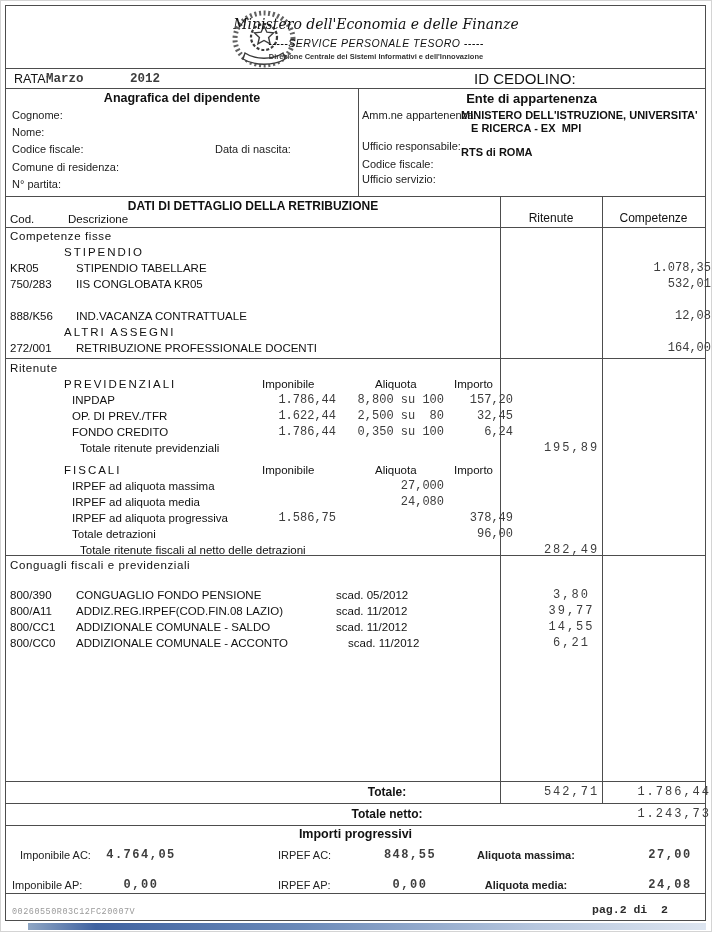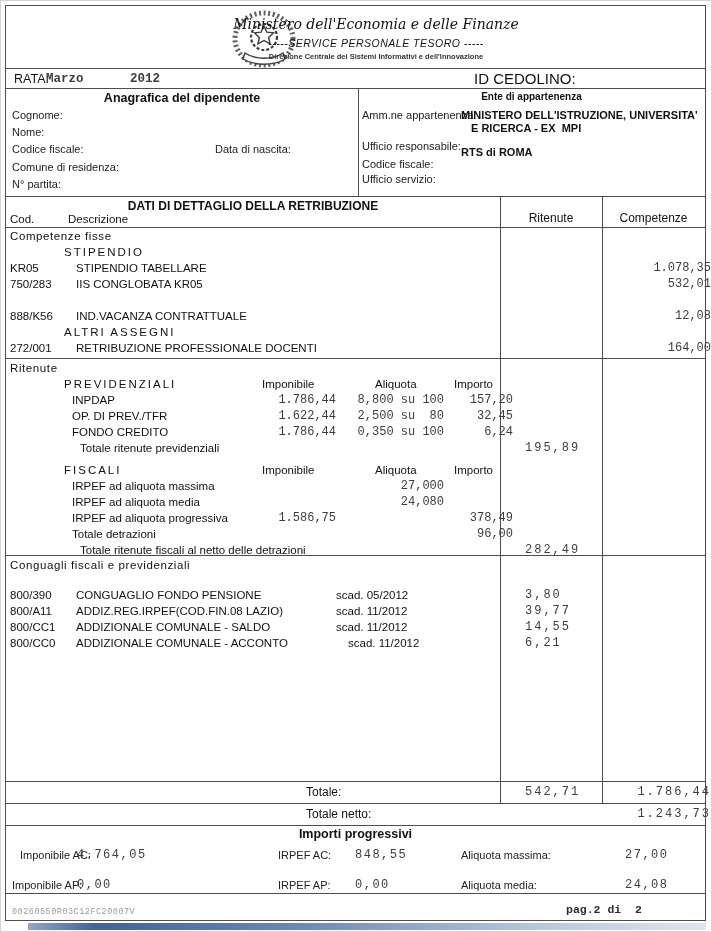--- a/index.html
+++ b/index.html
@@ -6,37 +6,37 @@
   body{width:712px;height:932px;position:relative;background:#ffffff;
        font-family:"Liberation Sans",sans-serif;color:#111;overflow:hidden;}
   .frame{position:absolute;inset:0;border:1px solid #d4d4d4;pointer-events:none;}
   .page{position:absolute;left:5px;top:5px;width:699px;height:914px;
         border:1px solid #4d4d4d;background:#fff;}
   .abs{position:absolute;}
   .mono{font-family:"Liberation Mono","DejaVu Sans Mono",monospace;color:#3d3d3d;}
   .b{font-weight:bold;}
   .i{font-style:italic;}
   .ctr{text-align:center;}
-  .rt{text-align:left;}
+  .rt{text-align:center;font-weight:bold;}
   .pre{white-space:pre;}
   .sp2{letter-spacing:2px;}
   .sp1{letter-spacing:1.5px;}
   .hline{position:absolute;left:0;right:0;border-top:1px solid #4d4d4d;height:0;}
   .vline{position:absolute;width:0;border-left:1px solid #4d4d4d;}
   .row{position:absolute;left:0;width:100%;height:15px;font-size:11.5px;line-height:14px;}
   
   .cc{position:absolute;left:4px;width:56px;}
   .cd{position:absolute;left:70px;}
   .csub{position:absolute;left:58px;letter-spacing:2px;}
   .cdd{position:absolute;left:66px;}
   .ctot{position:absolute;left:74px;}
   .ci{position:absolute;left:219px;width:92px;text-align:right;}
   .ca{position:absolute;left:319px;width:100px;text-align:right;white-space:pre;}
   .cm{position:absolute;left:399px;width:89px;text-align:right;}
-  .cr{position:absolute;left:500px;width:93px;text-align:left;}
+  .cr{position:absolute;left:500px;width:93px;text-align:center;}
   .cp{position:absolute;left:596px;width:90px;text-align:right;}
   .cscad{position:absolute;left:330px;}
   .hImp{position:absolute;left:256px;}
   .hAli{position:absolute;left:369px;}
   .hImpo{position:absolute;left:448px;}
   .f11{font-size:11px;}
   .f12{font-size:12px;padding-left:19px;}
   .lbl{font-size:11px;color:#222;}
   .secLabel{letter-spacing:0.6px;}
   .strip{position:absolute;left:28px;top:923px;width:678px;height:7px;
@@ -68,21 +68,21 @@
 
   <div class="vline" style="left:352px;top:82px;height:108px;"></div>
   <div class="abs ctr b" style="left:0;top:85px;width:352px;font-size:12.5px;">Anagrafica del dipendente</div>
   <span class="abs lbl" style="left:6px;top:103px;">Cognome:</span>
   <span class="abs lbl" style="left:6px;top:120px;">Nome:</span>
   <span class="abs lbl" style="left:6px;top:137px;">Codice fiscale:</span>
   <span class="abs lbl" style="left:209px;top:137px;">Data di nascita:</span>
   <span class="abs lbl" style="left:6px;top:155px;">Comune di residenza:</span>
   <span class="abs lbl" style="left:6px;top:172px;">N° partita:</span>
 
-  <div class="abs ctr b" style="left:352px;top:85px;width:347px;font-size:10px;">Ente di appartenenza</div>
+  <div class="abs ctr b" style="left:352px;top:85px;width:347px;font-size:13px;">Ente di appartenenza</div>
   <span class="abs lbl" style="left:356px;top:103px;">Amm.ne appartenenza:</span>
   <span class="abs b f11" style="left:455px;top:103px;">MINISTERO DELL'ISTRUZIONE, UNIVERSITA'</span>
   <span class="abs b f11 pre" style="left:465px;top:116px;">E RICERCA - EX  MPI</span>
   <span class="abs lbl" style="left:356px;top:134px;">Ufficio responsabile:</span>
   <span class="abs b f11" style="left:455px;top:140px;">RTS di ROMA</span>
   <span class="abs lbl" style="left:356px;top:152px;">Codice fiscale:</span>
   <span class="abs lbl" style="left:356px;top:167px;">Ufficio servizio:</span>
   <div class="hline" style="top:190px;"></div>
 
   <div class="vline" style="left:494px;top:190px;height:607px;"></div>

